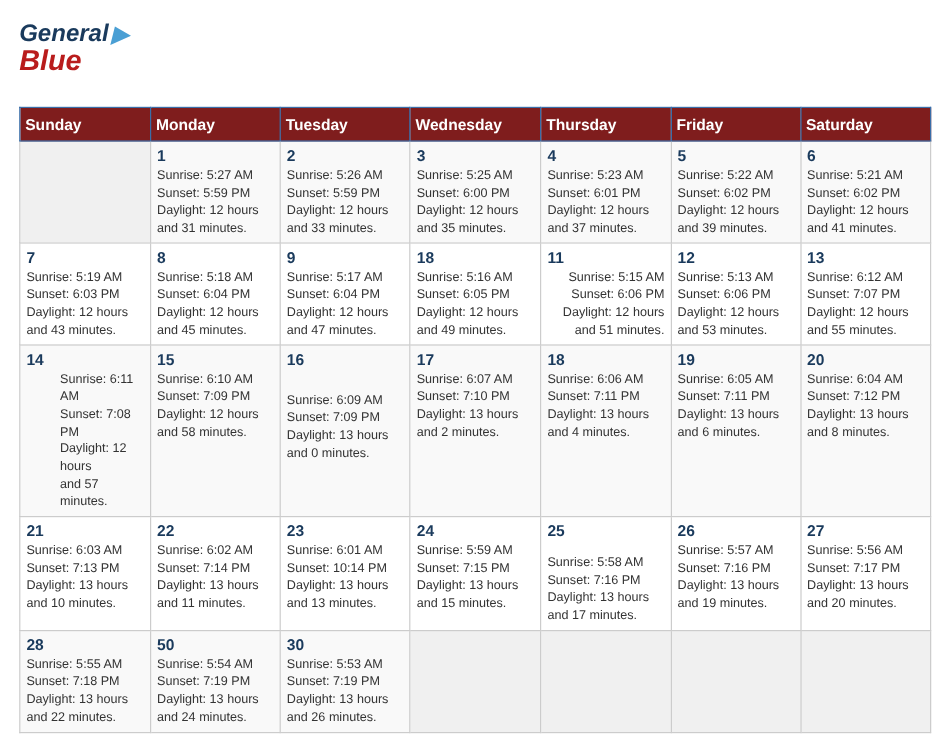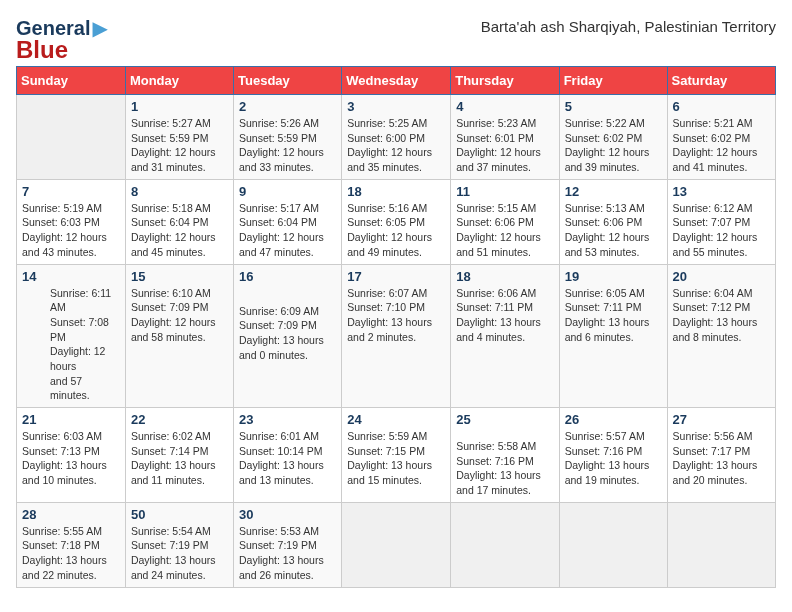--- a/index.html
+++ b/index.html
@@ -5,23 +5,24 @@
     * { box-sizing: border-box; margin: 0; padding: 0; }
     body {
       font-family: Arial, sans-serif;
       background: #fff;
       width: 792px;
       min-height: 612px;
       padding: 16px;
     }
     .header {
       display: flex;
-      align-items: flex-start;
+      align-items: flex-end;
       justify-content: space-between;
-      margin-bottom: 2px;
+      margin-bottom: 24px;
+      font-style: italic;
     }
     .logo {
       display: flex;
       flex-direction: column;
       align-items: flex-start;
     }
     .title-section {
       text-align: right;
     }
     .month-title {
@@ -34,21 +35,21 @@
       font-size: 15px;
       color: #333;
       margin-top: 2px;
     }
     .calendar {
       width: 100%;
       border-collapse: collapse;
       font-size: 11px;
     }
     .calendar thead th {
-      background-color: #ef4444;
+      background-color: #7f1d1d;
       color: #fff;
       padding: 6px 4px;
       text-align: left;
       font-size: 13px;
       font-weight: bold;
       border: 1px solid #3a6ea8;
     }
     .calendar tbody td {
       border: 1px solid #ccc;
       vertical-align: top;
@@ -83,21 +84,20 @@
 
 <div class="header">
   <div class="logo">
     <div style="display:flex;align-items:center;gap:2px;">
       <span style="font-size:20px;font-weight:bold;color:#1a3a5c;">General</span>
       <span style="color:#4a9fd4;font-size:20px;">▶</span>
     </div>
     <span style="font-size:24px;font-weight:bold;color:#b91c1c;margin-top:-4px;">Blue</span>
   </div>
   <div class="title-section">
-    <div class="location-title">Barta'ah ash Sharqiyah, Palestinian Territory</div>
   </div>
 </div>
 
 <table class="calendar">
   <thead>
     <tr id="header-row">
         <th>Sunday</th>
         <th>Monday</th>
         <th>Tuesday</th>
         <th>Wednesday</th>
@@ -176,21 +176,21 @@
         </td>
         <td>
           <div class="day-number">18</div>
           <div class="day-info" style="white-space: pre-line;">Sunrise: 5:16 AM
 Sunset: 6:05 PM
 Daylight: 12 hours
 and 49 minutes.</div>
         </td>
         <td>
           <div class="day-number">11</div>
-          <div class="day-info" style="white-space: pre-line;">Sunrise: 5:15 AM
+          <div class="day-info" style="white-space: pre-line; text-align: right;">Sunrise: 5:15 AM
 Sunset: 6:06 PM
 Daylight: 12 hours
 and 51 minutes.</div>
         </td>
         <td>
           <div class="day-number">12</div>
           <div class="day-info" style="white-space: pre-line;">Sunrise: 5:13 AM
 Sunset: 6:06 PM
 Daylight: 12 hours
 and 53 minutes.</div>

